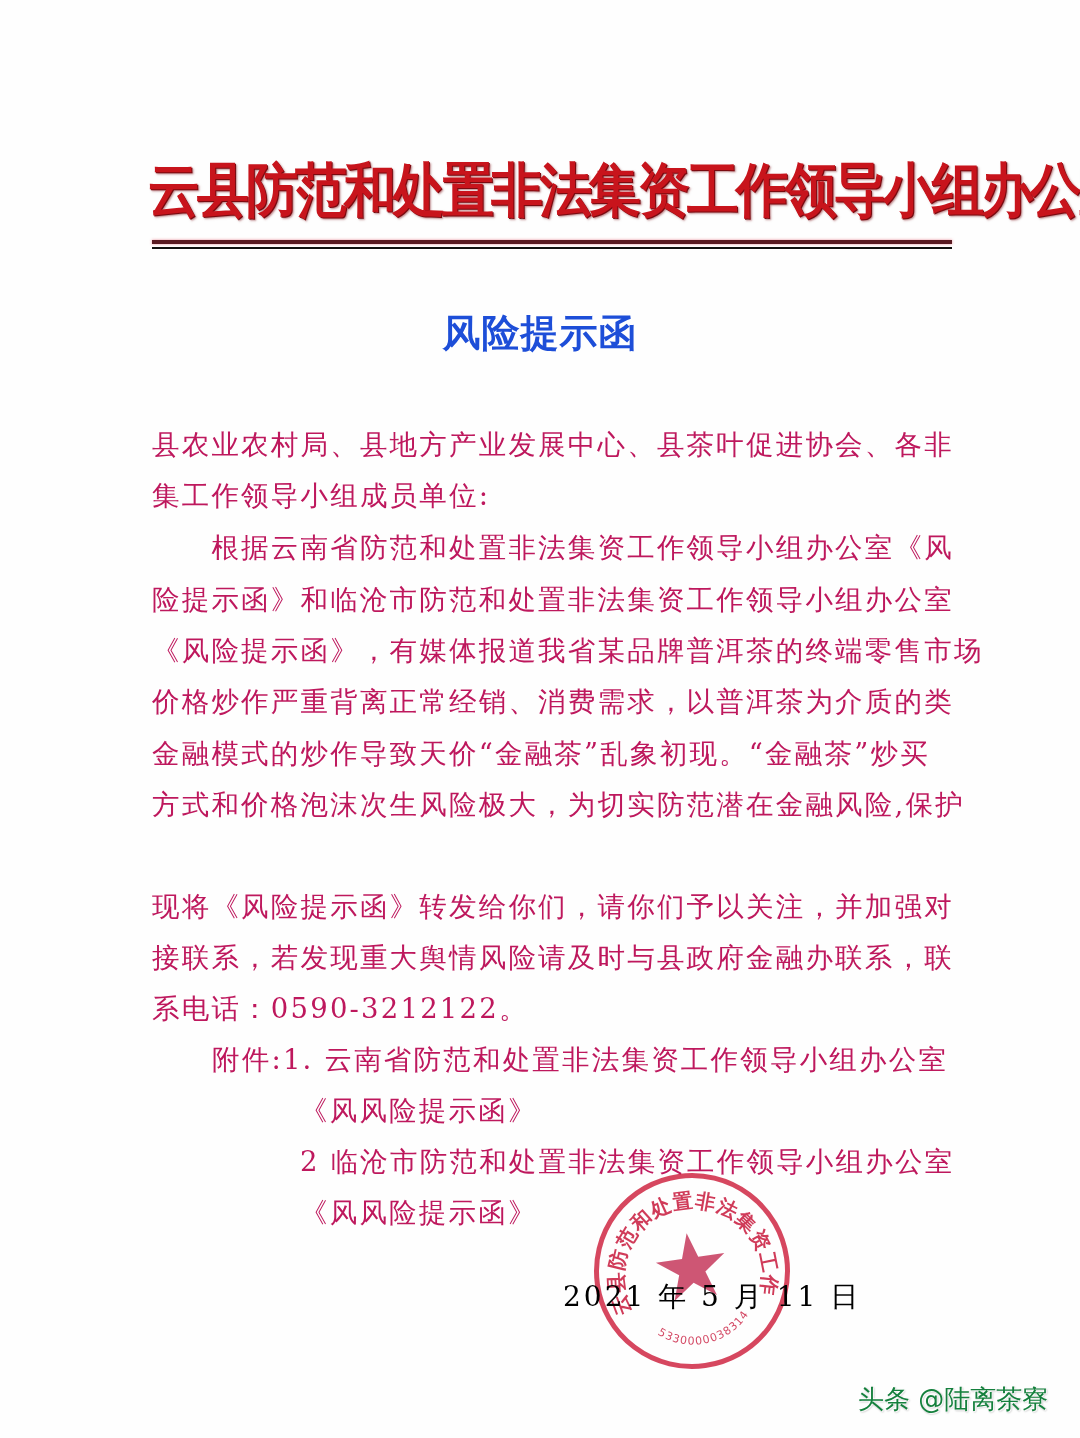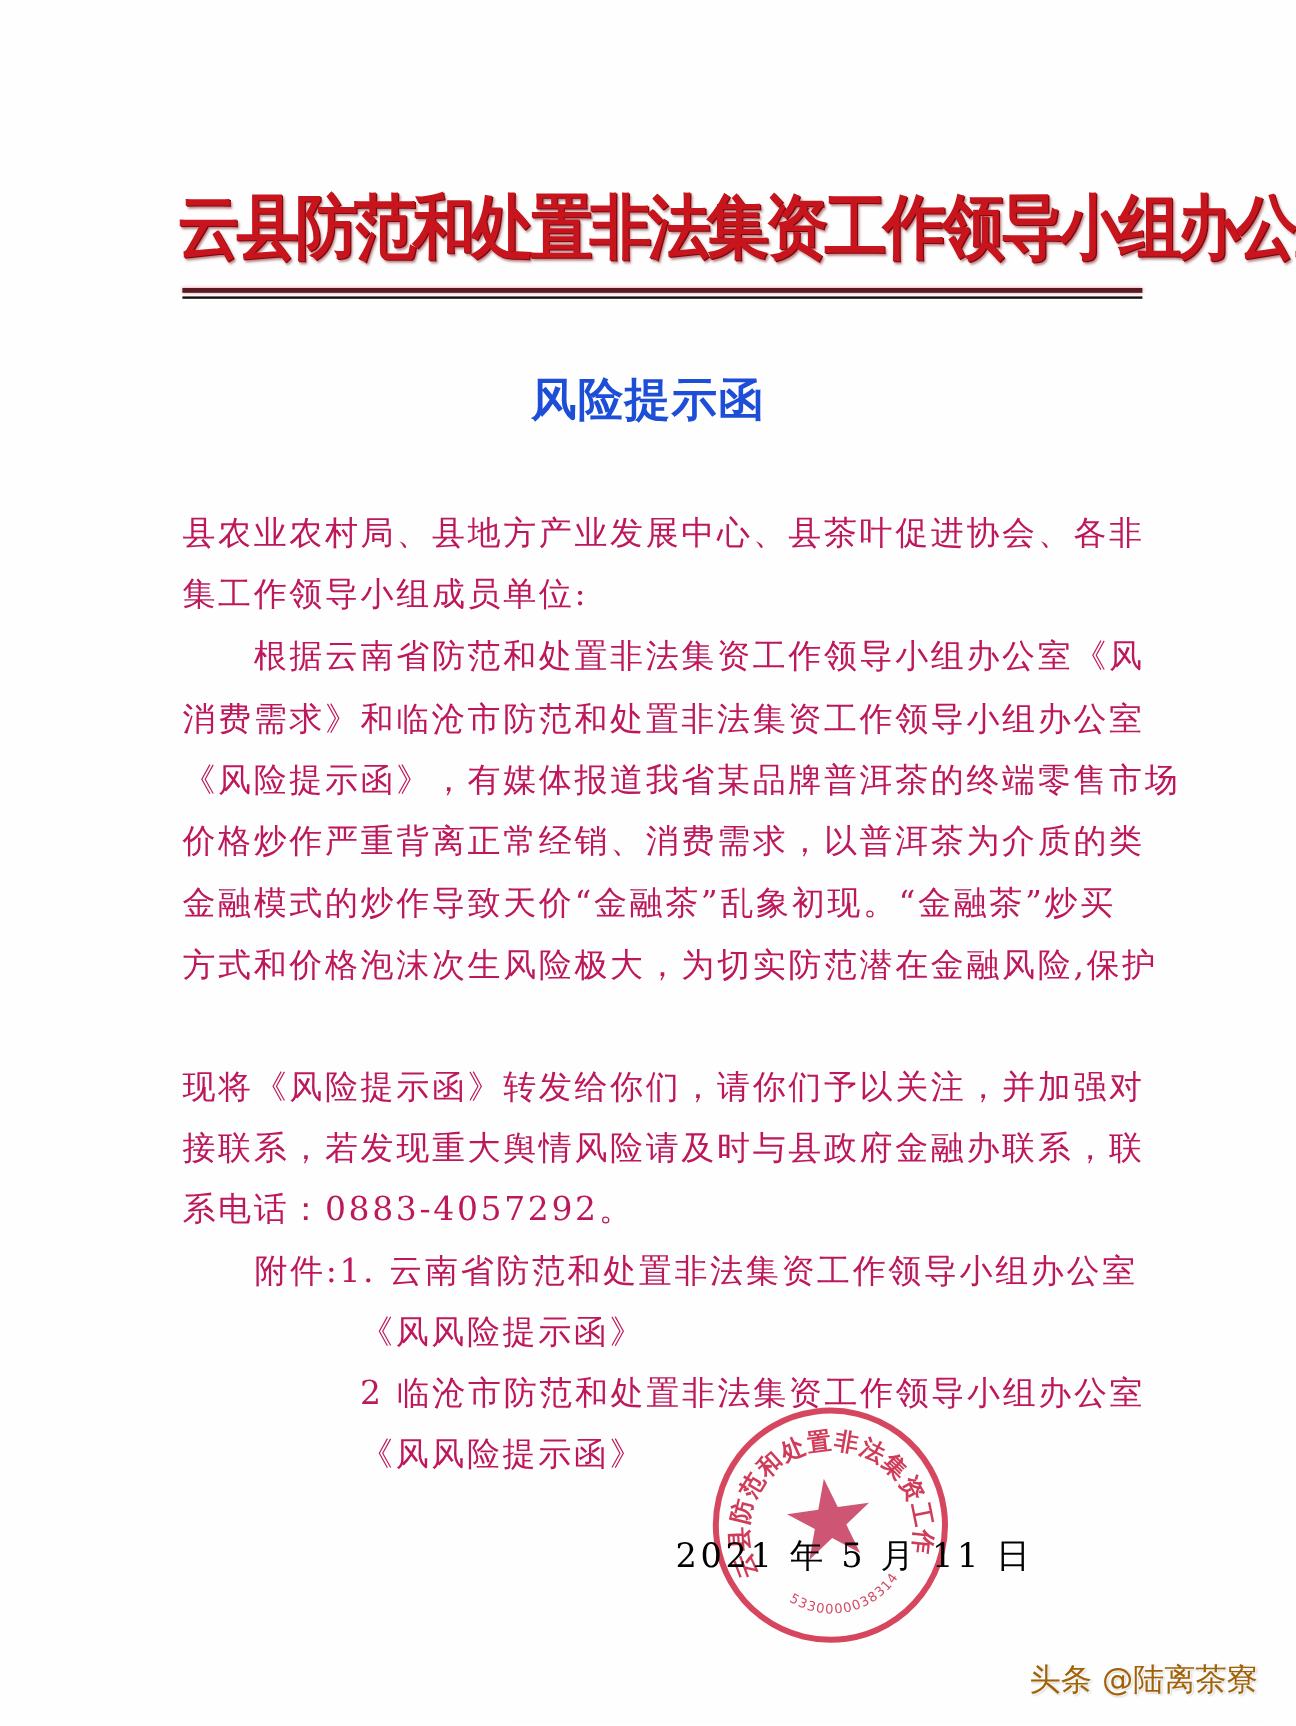--- a/index.html
+++ b/index.html
@@ -110,47 +110,47 @@
       letter-spacing: 3px;
       color: #000000;
       white-space: nowrap;
     }
     .watermark {
       position: absolute;
       left: 858px;
       top: 1382px;
       font-family: "DejaVu Sans", "Liberation Sans", sans-serif;
       font-size: 26px;
-      color: #a16207;
+      color: #15803d;
       text-shadow: 1px 1px 1px #fff, -1px -1px 1px #fff, 1px 1px 2px rgba(0,0,0,0.4);
       white-space: nowrap;
     }
   </style>
 </head>
 <body>
 
 <div class="page">
 
   <div class="header-title">云县防范和处置非法集资工作领导小组办公室文件</div>
   <div class="header-rule thick"></div>
   <div class="header-rule thin"></div>
 
   <div class="doc-title">风险提示函</div>
 
   <div class="line" style="top:427px">县农业农村局、县地方产业发展中心、县茶叶促进协会、各非</div>
   <div class="line" style="top:478px">集工作领导小组成员单位:</div>
   <div class="line" style="top:530px">　　根据云南省防范和处置非法集资工作领导小组办公室《风</div>
-  <div class="line" style="top:582px">消费需求》和临沧市防范和处置非法集资工作领导小组办公室</div>
+  <div class="line" style="top:582px">险提示函》和临沧市防范和处置非法集资工作领导小组办公室</div>
   <div class="line" style="top:633px">《风险提示函》，有媒体报道我省某品牌普洱茶的终端零售市场</div>
   <div class="line" style="top:684px">价格炒作严重背离正常经销、消费需求，以普洱茶为介质的类</div>
   <div class="line" style="top:787px">方式和价格泡沫次生风险极大，为切实防范潜在金融风险,保护</div>
   <div class="line" style="top:736px">金融模式的炒作导致天价“金融茶”乱象初现。“金融茶”炒买</div>
   <div class="line" style="top:889px">现将《风险提示函》转发给你们，请你们予以关注，并加强对</div>
   <div class="line" style="top:940px">接联系，若发现重大舆情风险请及时与县政府金融办联系，联</div>
-  <div class="line" style="top:991px">系电话：0883-4057292。</div>
+  <div class="line" style="top:991px">系电话：0590-3212122。</div>
 
   <div class="line" style="top:1042px; left:212px">
     <span>附件:</span><span>1. 云南省防范和处置非法集资工作领导小组办公室</span>
   </div>
   <div class="line" style="top:1093px; left:300px">《风风险提示函》</div>
   <div class="line" style="top:1144px; left:300px">2 临沧市防范和处置非法集资工作领导小组办公室</div>
   <div class="line" style="top:1195px; left:300px">《风风险提示函》</div>
 
   <div class="stamp">
     <svg viewBox="0 0 186 186">

